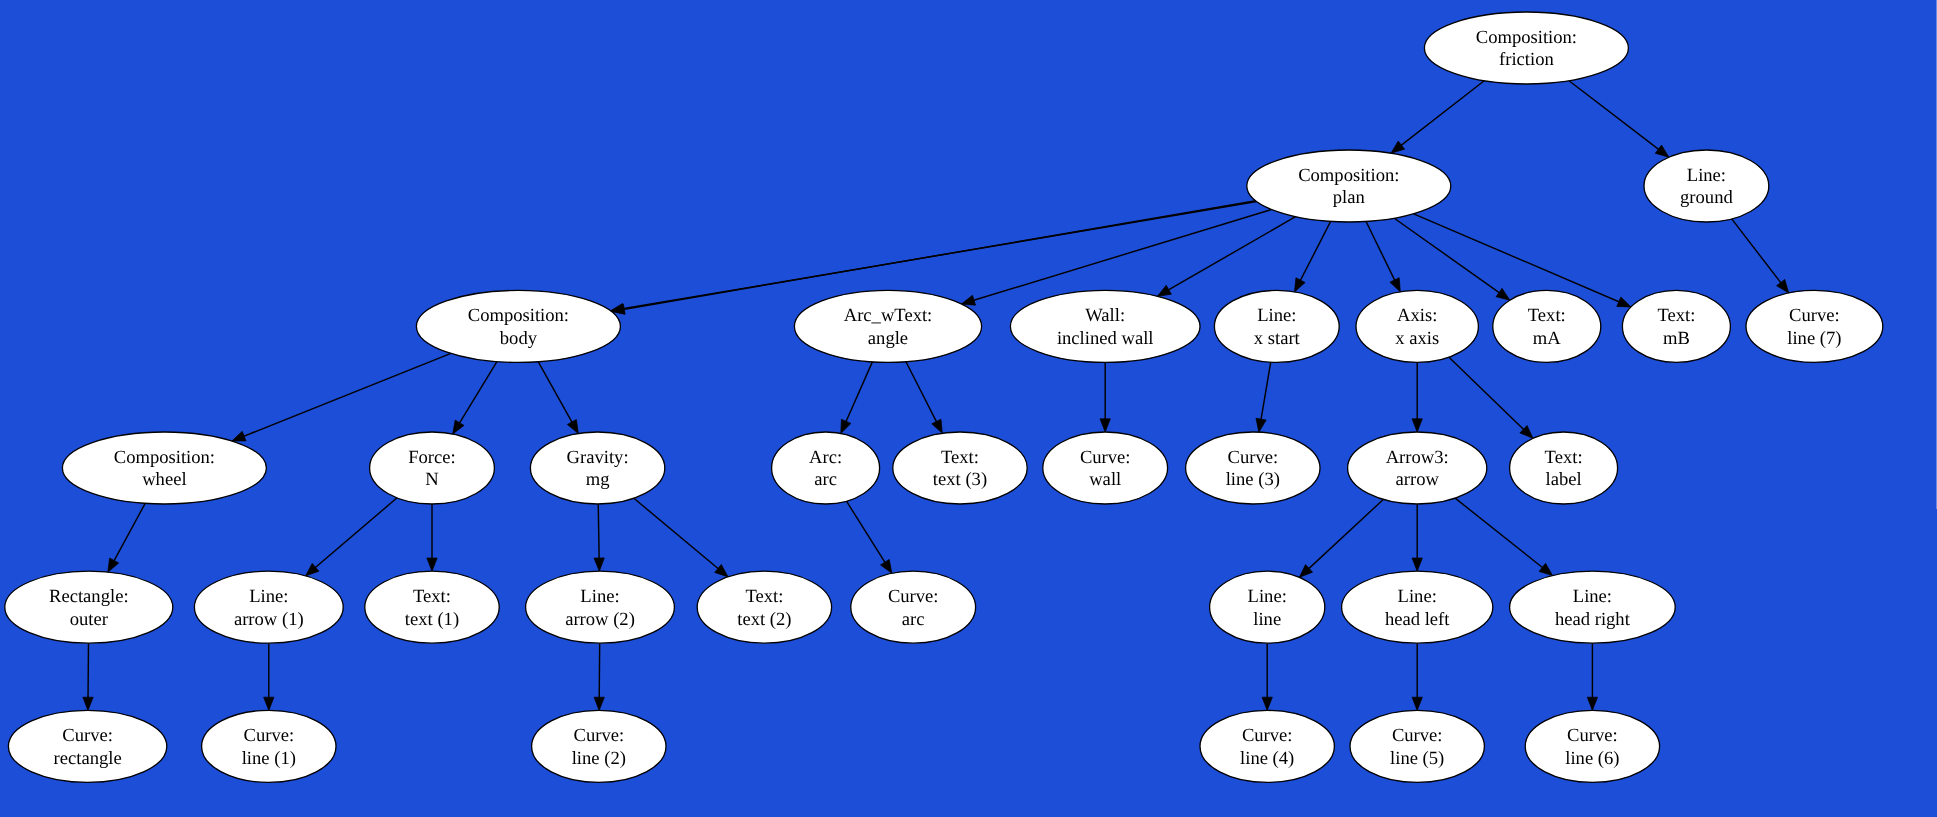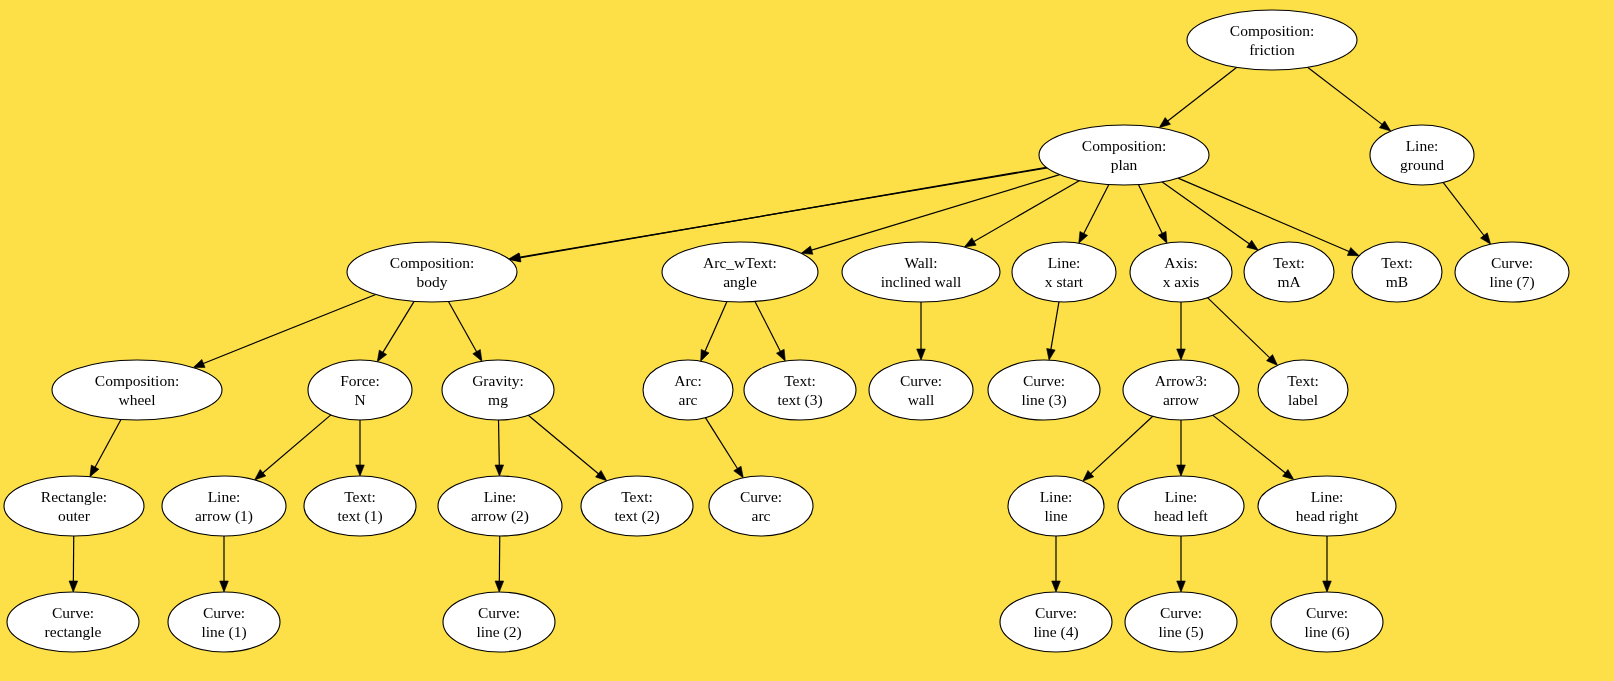--- a/index.html
+++ b/index.html
@@ -4,21 +4,21 @@
 <style>
   html, body {
     margin: 0;
     padding: 0;
     background: #ffffff;
   }
   #graph-root {
     position: relative;
     width: 1614px;
     height: 681px;
-    background: #fde047;
+    background: #1d4ed8;
     overflow: hidden;
     font-family: "Liberation Serif", "DejaVu Serif", serif;
   }
   svg#graph-canvas {
     display: block;
     width: 1614px;
     height: 681px;
   }
   .node-ellipse {
     fill: #ffffff;

